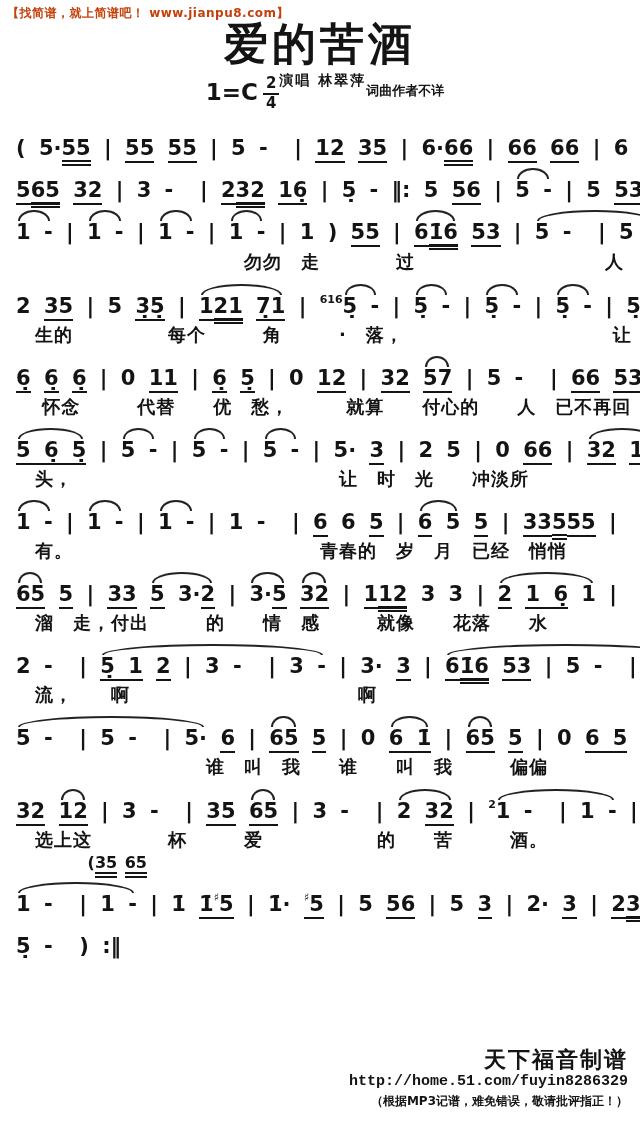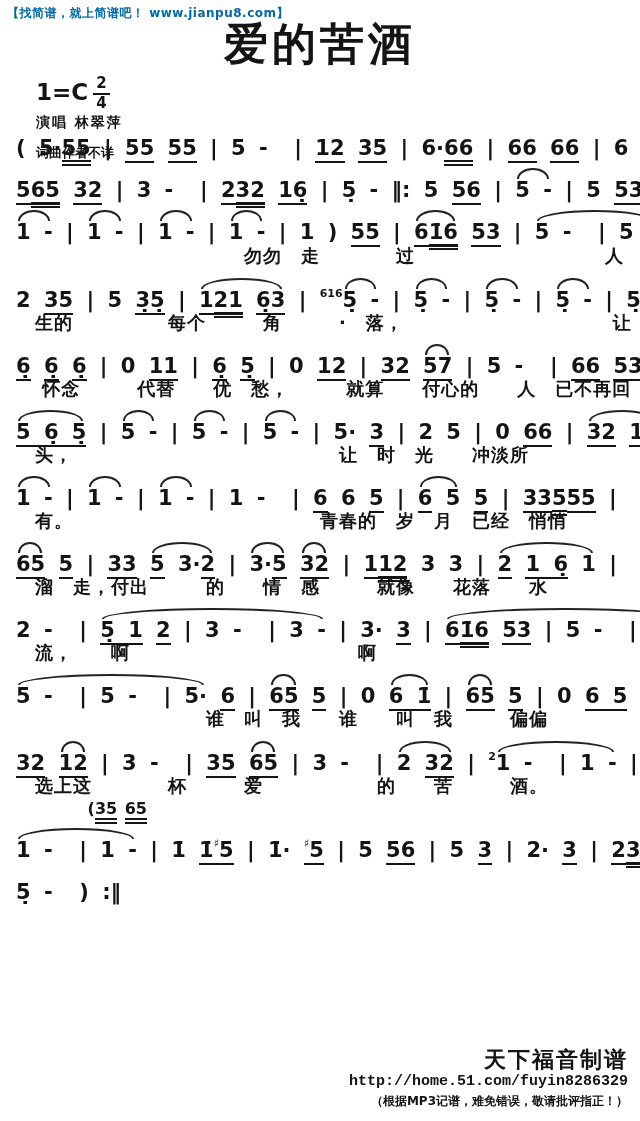--- a/index.html
+++ b/index.html
@@ -10,22 +10,22 @@
   }
   .watermark {
     position:absolute; top:5px; left:7px;
     font-size:12px; font-weight:bold; letter-spacing:0.5px;
   }
   .title {
     text-align:center; font-size:44px; font-weight:bold;
     letter-spacing:4px; padding-top:20px; line-height:1.1;
   }
   .subrow {
-    display:flex; justify-content:flex-start; align-items:flex-start;
-    padding:2px 26px 0 36px; height:50px;flex-direction:column;
+    display:flex; justify-content:center; align-items:flex-start;
+    padding:2px 26px 0 36px; height:50px;
   }
   .keysig { font-size:23px; font-weight:bold; margin-top:6px; white-space:nowrap; }
   .frac { display:inline-block; vertical-align:middle; text-align:center;
           font-size:15px; line-height:1.05; margin-left:5px; }
   .frac .num { display:block; border-bottom:2px solid #141414; padding:0 3px 1px; }
   .frac .den { display:block; padding-top:1px; }
   .subtitle { font-size:14px; font-weight:bold; margin-top:2px; letter-spacing:2px; }
   .credit { font-size:13px; font-weight:bold; margin-top:12px; }
   .score { padding:4px 8px 0 16px; }
   .system { margin-bottom:7px; }
@@ -39,35 +39,35 @@
   .notes .slur { position:relative; }
   .notes .slur::before {
     content:""; position:absolute; left:2px; right:3px; top:-10px; height:9px;
     border:2px solid #222; border-bottom:none;
     border-radius:50% 50% 0 0 / 100% 100% 0 0;
   }
   .notes .grace { font-size:11px; vertical-align:10px; word-spacing:0; }
   .notes.sub { font-size:16px; padding-top:3px; word-spacing:2px; }
   .lyrics {
     font-size:18px; font-weight:bold; white-space:pre;
-    margin-top:0; letter-spacing:1px;
+    margin-top:6px; letter-spacing:1px;
   }
   .footer {
     position:absolute; right:12px; bottom:12px; text-align:right;
     font-weight:bold; line-height:1.25;
   }
   .footer .publisher { font-size:22px; letter-spacing:2px; }
   .footer .url { font-size:15px; font-family:Liberation Mono, monospace; }
   .footer .note { font-size:12px; margin-top:2px; }
 </style>
 </head>
 <body>
 
 <div class="page">
-  <div class="watermark" style="color: #0369a1;">【找简谱，就上简谱吧！ www.jianpu8.com】</div>
+  <div class="watermark" style="color: #c2410c;">【找简谱，就上简谱吧！ www.jianpu8.com】</div>
 
   <div class="title">爱的苦酒</div>
 
   <div class="subrow">
     <div class="keysig">
       <span>1=C</span><span class="frac"><span class="num">2</span><span class="den">4</span></span>
     </div>
     <div class="subtitle">演唱 林翠萍</div>
     <div class="credit">词曲作者不详</div>
   </div>
@@ -77,21 +77,21 @@
         <div class="notes">( 5·<span class="u2">55</span> | <span class="u1">55</span> <span class="u1">55</span> | 5 -  | <span class="u1">12</span> <span class="u1">35</span> | 6·<span class="u2">66</span> | <span class="u1">66</span> <span class="u1">66</span> | 6 -  |   | 5 -  |</div>
       </div>
       <div class="system">
         <div class="notes"><span class="u1">5<span class="u2">65</span></span> <span class="u1">32</span> | 3 -  | <span class="u1">2<span class="u2">32</span></span> <span class="u1">16̣</span> | 5̣ - ‖: 5 <span class="u1">56</span> | <span class="slur">5 -</span> | 5 <span class="u1">53</span> | 2·  |   |</div>
       </div>
       <div class="system">
         <div class="notes"><span class="slur">1 -</span> | <span class="slur">1 -</span> | <span class="slur">1 -</span> | <span class="slur">1 -</span> | 1 ) <span class="u1">55</span> | <span class="slur"><span class="u1">6<span class="u2">1̇6</span></span></span> <span class="u1">53</span> | <span class="slur">5 -  | 5 -</span> | 5·  |</div>
         <div class="lyrics">　　　　　　　　　　　　勿勿　走　　　　过　　　　　　　　　　人</div>
       </div>
       <div class="system">
-        <div class="notes">2 <span class="u1">35</span> | 5 <span class="u1">3̣5̣</span> | <span class="slur"><span class="u1">1<span class="u2">21</span></span> <span class="u1">6̣3</span></span> | <span class="grace">616</span><span class="slur">5̣ -</span> | <span class="slur">5̣ -</span> | <span class="slur">5̣ -</span> | <span class="slur">5̣ -</span> | 5̣·  |</div>
+        <div class="notes">2 <span class="u1">35</span> | 5 <span class="u1">3̣5̣</span> | <span class="slur"><span class="u1">1<span class="u2">21</span></span> <span class="u1">7̣1</span></span> | <span class="grace">616</span><span class="slur">5̣ -</span> | <span class="slur">5̣ -</span> | <span class="slur">5̣ -</span> | <span class="slur">5̣ -</span> | 5̣·  |</div>
         <div class="lyrics">　生的　　　　　每个　　　角　　　·　落，　　　　　　　　　　　让</div>
       </div>
       <div class="system">
         <div class="notes"><span class="u1">6̣</span> <span class="u1">6̣</span> <span class="u1">6̣</span> | 0 <span class="u1">11</span> | <span class="u1">6̣</span> <span class="u1">5̣</span> | 0 <span class="u1">12</span> | <span class="u1">32</span> <span class="slur"><span class="u1">57</span></span> | 5 -  | <span class="u1">66</span> <span class="u1">53</span> |</div>
         <div class="lyrics">　 怀念　　　代替　　优　愁，　　　就算　　付心的　　人　已不再回</div>
       </div>
       <div class="system">
         <div class="notes"><span class="slur"><span class="u1">5 6̣ 5̣</span></span> | <span class="slur">5 -</span> | <span class="slur">5 -</span> | <span class="slur">5 -</span> | 5· <span class="u1">3</span> | 2 5 | 0 <span class="u1">66</span> | <span class="slur"><span class="u1">32</span> <span class="u1">16̣</span></span> |</div>
         <div class="lyrics">　头，　　　　　　　　　　　　　　让　时　光　　冲淡所</div>
       </div>

